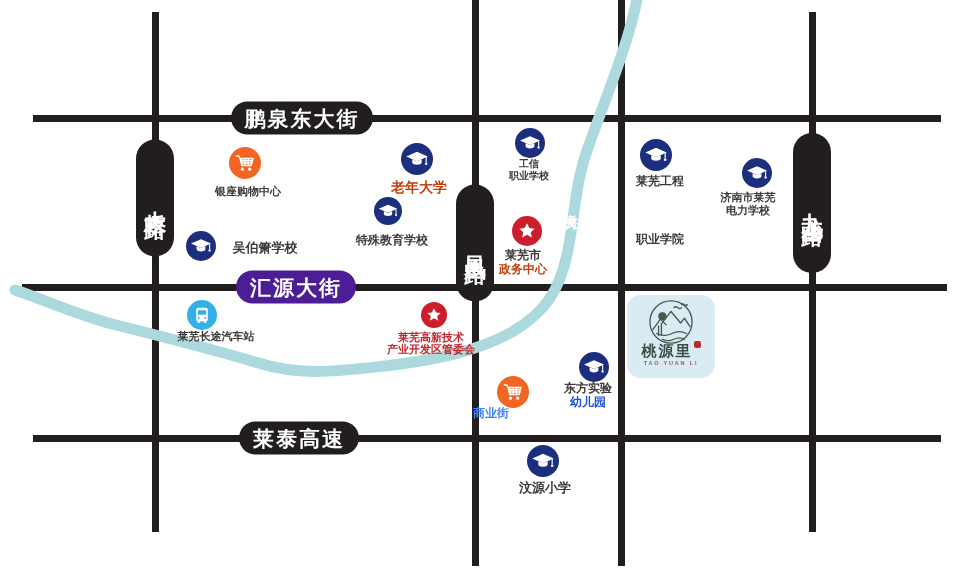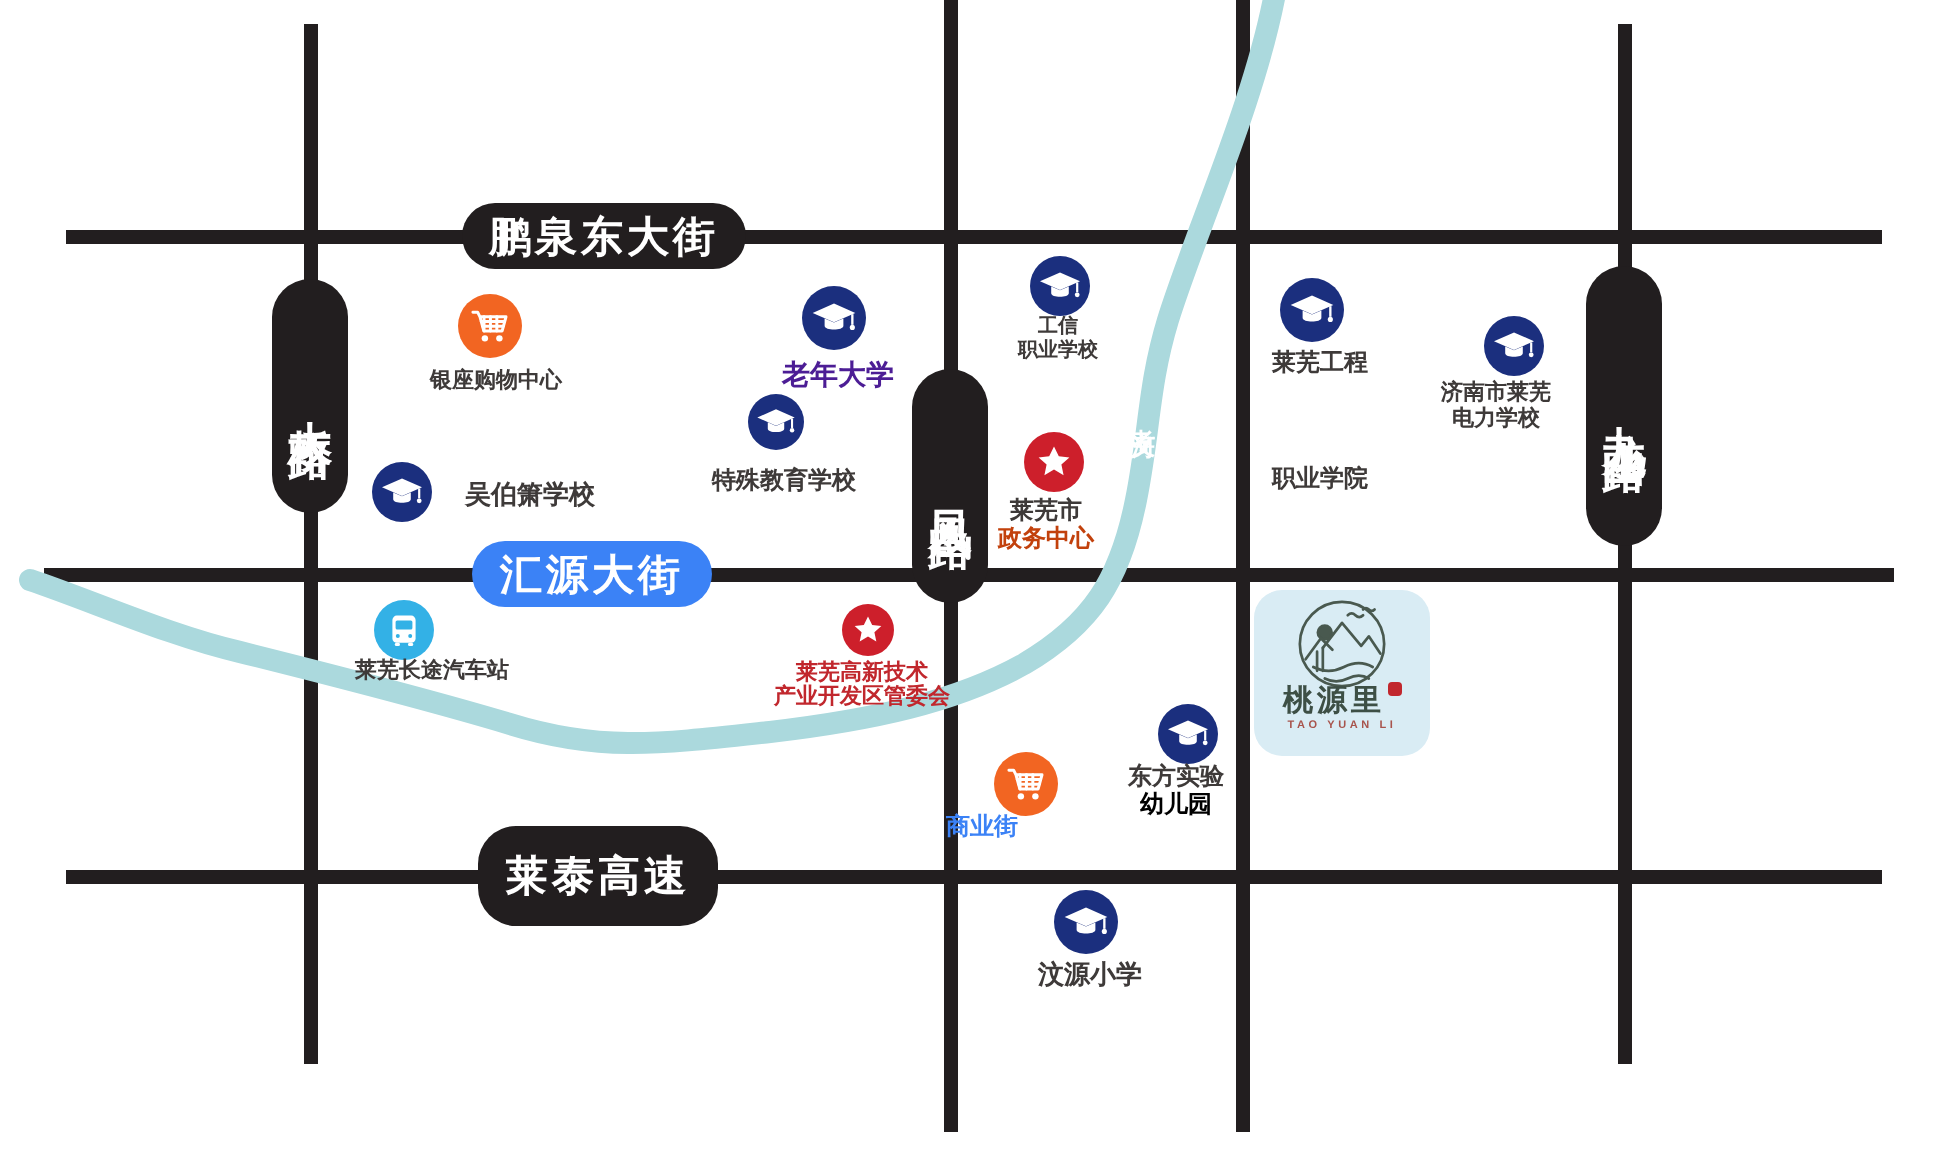--- a/index.html
+++ b/index.html
@@ -53,24 +53,24 @@
       <div class="road" style="left: 33px; top: 435px; width: 908px; height: 7px; background: rgb(34, 30, 31);"></div>
       <div class="road" style="left: 152px; top: 12px; width: 7px; height: 520px; background: rgb(34, 30, 31);"></div>
       <div class="road" style="left: 472px; top: 0px; width: 7px; height: 566px; background: rgb(34, 30, 31);"></div>
       <div class="road" style="left: 618px; top: 0px; width: 7px; height: 566px; background: rgb(34, 30, 31);"></div>
       <div class="road" style="left: 809px; top: 12px; width: 7px; height: 520px; background: rgb(34, 30, 31);"></div>
     </div>
   <div id="pills-layer">
       <div class="pill" style="left: 302px; top: 118px; width: 142px; height: 33px; font-size: 21px; background: rgb(34, 30, 31); color: rgb(255, 255, 255);">
         <span>鹏泉东大街</span>
       </div>
-      <div class="pill" style="left: 296px; top: 287px; width: 120px; height: 33px; font-size: 21px; background: #3b82f6; color: rgb(255, 255, 255);">
+      <div class="pill" style="left: 296px; top: 287px; width: 120px; height: 33px; font-size: 21px; background: #4c1d95; color: rgb(255, 255, 255);">
         <span>汇源大街</span>
       </div>
-      <div class="pill" style="left: 299px; top: 438px; width: 120px; height: 50px; font-size: 21px; background: rgb(34, 30, 31); color: rgb(255, 255, 255);">
+      <div class="pill" style="left: 299px; top: 438px; width: 120px; height: 33px; font-size: 21px; background: rgb(34, 30, 31); color: rgb(255, 255, 255);">
         <span>莱泰高速</span>
       </div>
       <div class="pill pill-v" style="left: 155px; top: 198px; width: 38px; height: 117px; font-size: 22px; background: rgb(34, 30, 31); color: rgb(255, 255, 255);">
         <span>大桥路</span>
       </div>
       <div class="pill pill-v" style="left: 475px; top: 243px; width: 38px; height: 117px; font-size: 22px; background: rgb(34, 30, 31); color: rgb(255, 255, 255);">
         <span>凤凰路</span>
       </div>
       <div class="pill pill-v" style="left: 812px; top: 203px; width: 38px; height: 140px; font-size: 22px; background: rgb(34, 30, 31); color: rgb(255, 255, 255);">
         <span>九龙山路</span>
@@ -101,21 +101,21 @@
       <div class="plabel" style="left: 265px; top: 247px; font-size: 13px; color: rgb(62, 58, 57);">吴伯箫学校</div>
       <div class="marker" style="left: 417px; top: 159px;">
         <svg width="32" height="32" viewBox="0 0 30 30">
           <circle cx="15" cy="15" r="15" fill="#1b2f7e"></circle>
           <polygon points="15,8.2 25,12.6 15,17 5,12.6" fill="#fff"></polygon>
           <path d="M10.6,15.2 v3.4 c0,2.4 8.8,2.4 8.8,0 v-3.4 l-4.4,1.9 z" fill="#fff"></path>
           <path d="M23.6,13.2 v5" stroke="#fff" stroke-width="1.1" fill="none"></path>
           <circle cx="23.6" cy="19.4" r="1.2" fill="#fff"></circle>
         </svg>
       </div>
-      <div class="plabel" style="left: 419px; top: 187px; font-size: 14px; color: #4c1d95;">老年大学</div>
+      <div class="plabel" style="left: 419px; top: 187px; font-size: 14px; color: #c2410c;">老年大学</div>
       <div class="marker" style="left: 388px; top: 211px;">
         <svg width="28" height="28" viewBox="0 0 30 30">
           <circle cx="15" cy="15" r="15" fill="#1b2f7e"></circle>
           <polygon points="15,8.2 25,12.6 15,17 5,12.6" fill="#fff"></polygon>
           <path d="M10.6,15.2 v3.4 c0,2.4 8.8,2.4 8.8,0 v-3.4 l-4.4,1.9 z" fill="#fff"></path>
           <path d="M23.6,13.2 v5" stroke="#fff" stroke-width="1.1" fill="none"></path>
           <circle cx="23.6" cy="19.4" r="1.2" fill="#fff"></circle>
         </svg>
       </div>
       <div class="plabel" style="left: 392px; top: 240px; font-size: 12px; color: rgb(62, 58, 57);">特殊教育学校</div>
@@ -195,21 +195,21 @@
       <div class="marker" style="left: 594px; top: 367px;">
         <svg width="30" height="30" viewBox="0 0 30 30">
           <circle cx="15" cy="15" r="15" fill="#1b2f7e"></circle>
           <polygon points="15,8.2 25,12.6 15,17 5,12.6" fill="#fff"></polygon>
           <path d="M10.6,15.2 v3.4 c0,2.4 8.8,2.4 8.8,0 v-3.4 l-4.4,1.9 z" fill="#fff"></path>
           <path d="M23.6,13.2 v5" stroke="#fff" stroke-width="1.1" fill="none"></path>
           <circle cx="23.6" cy="19.4" r="1.2" fill="#fff"></circle>
         </svg>
       </div>
       <div class="plabel" style="left: 588px; top: 388px; font-size: 12px; color: rgb(62, 58, 57);">东方实验</div>
-      <div class="plabel" style="left: 588px; top: 402px; font-size: 12px; color: #000000;">幼儿园</div>
+      <div class="plabel" style="left: 588px; top: 402px; font-size: 12px; color: #1d4ed8;">幼儿园</div>
       <div class="marker" style="left: 543px; top: 461px;">
         <svg width="32" height="32" viewBox="0 0 30 30">
           <circle cx="15" cy="15" r="15" fill="#1b2f7e"></circle>
           <polygon points="15,8.2 25,12.6 15,17 5,12.6" fill="#fff"></polygon>
           <path d="M10.6,15.2 v3.4 c0,2.4 8.8,2.4 8.8,0 v-3.4 l-4.4,1.9 z" fill="#fff"></path>
           <path d="M23.6,13.2 v5" stroke="#fff" stroke-width="1.1" fill="none"></path>
           <circle cx="23.6" cy="19.4" r="1.2" fill="#fff"></circle>
         </svg>
       </div>
       <div class="plabel" style="left: 545px; top: 487px; font-size: 13px; color: rgb(62, 58, 57);">汶源小学</div>

